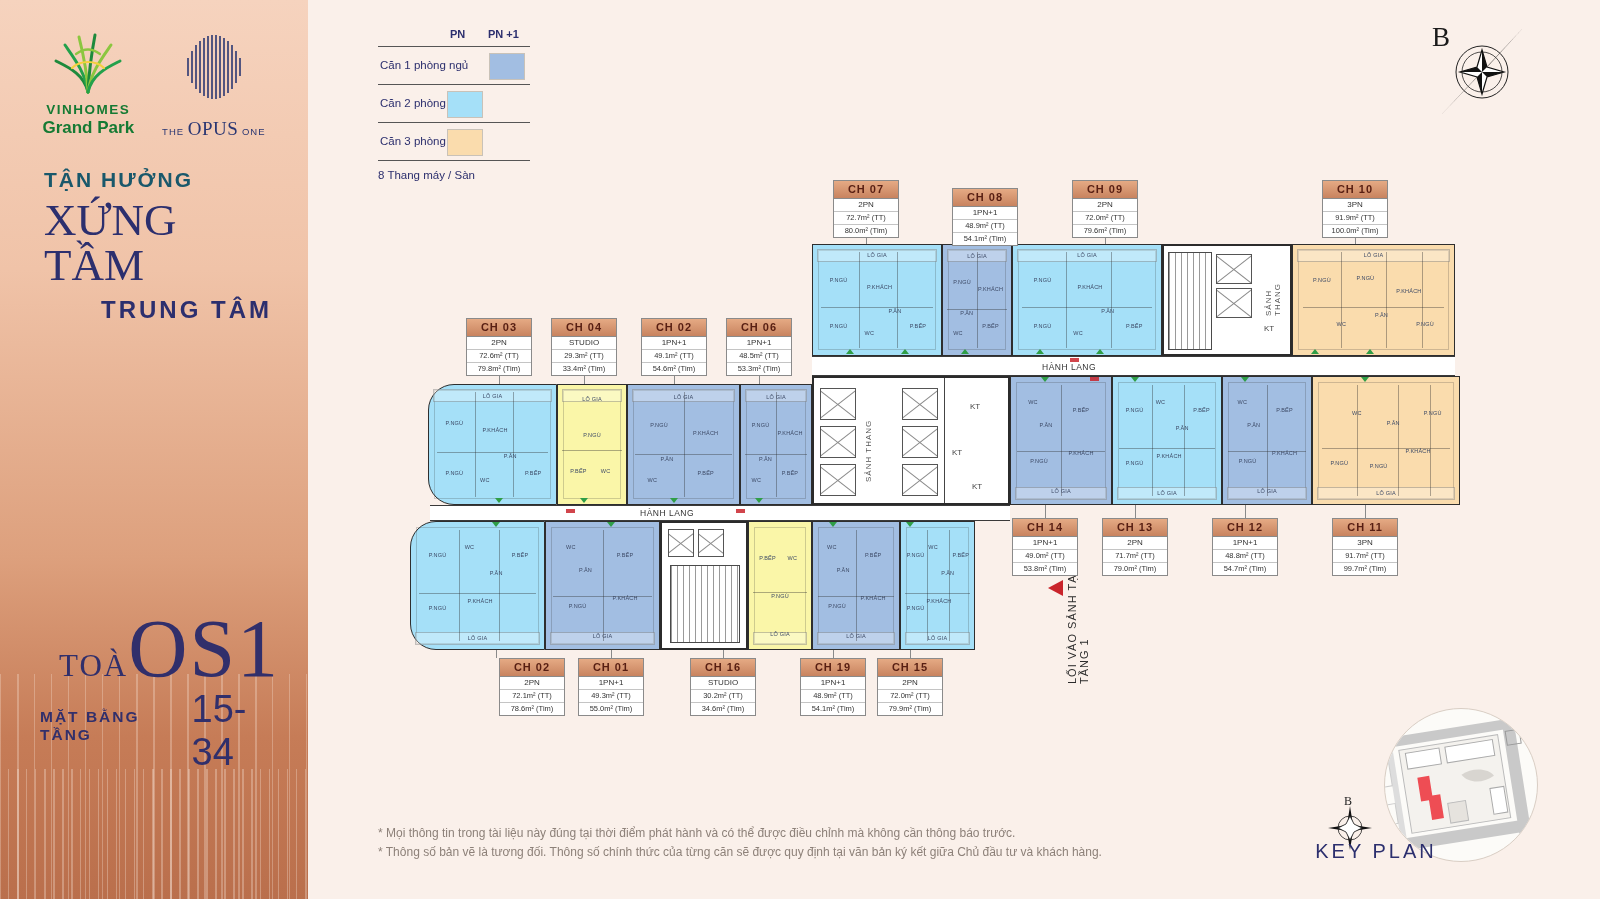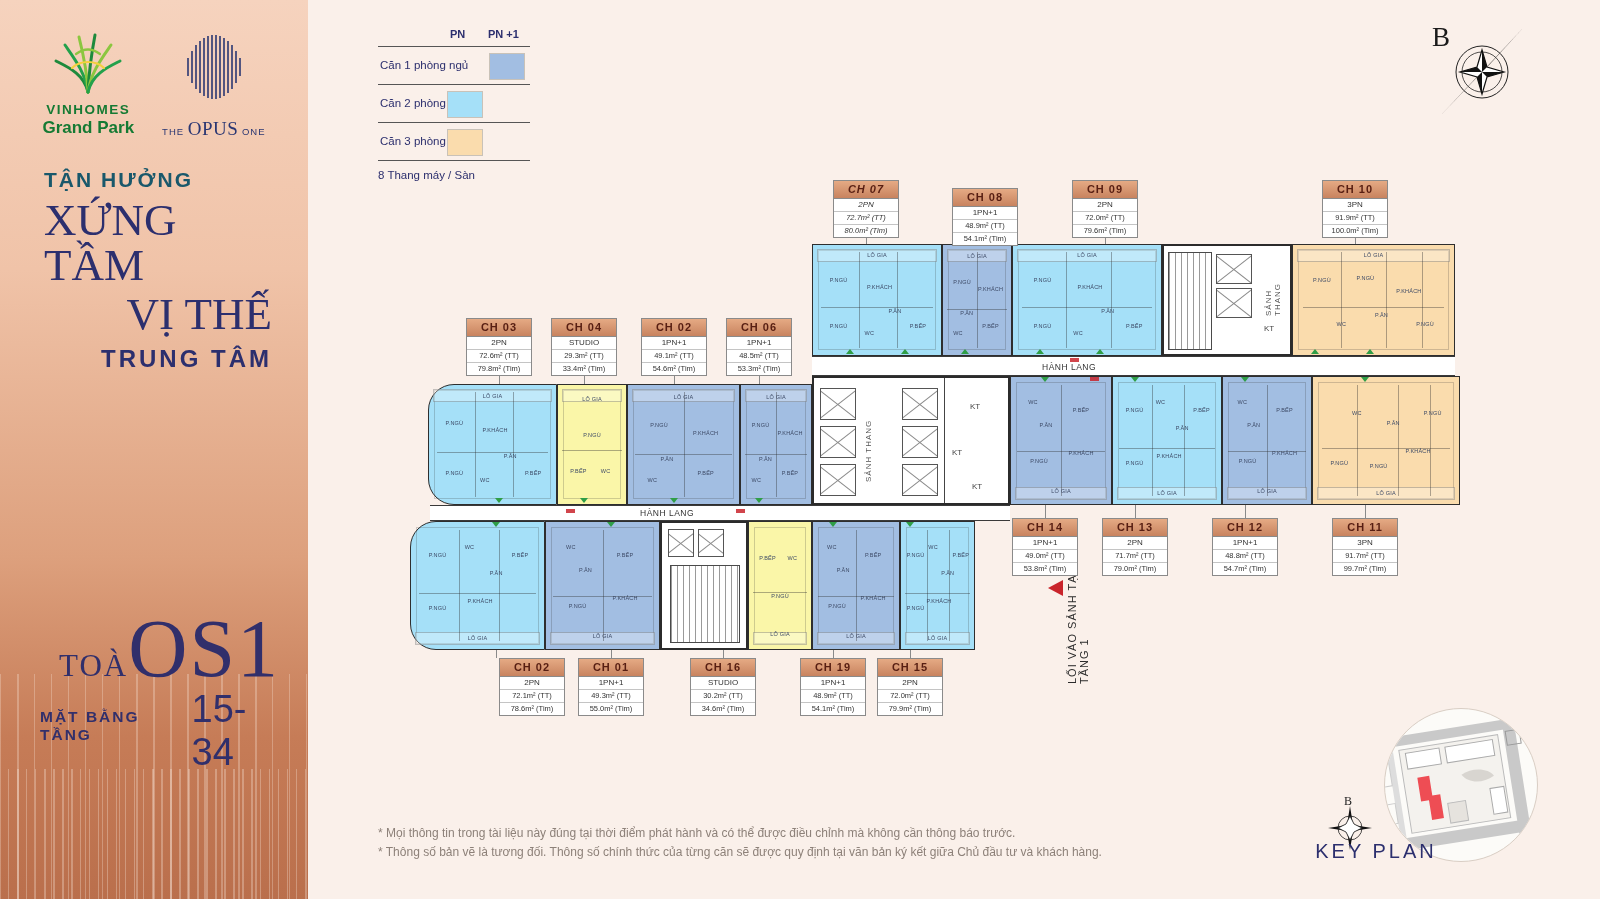--- a/index.html
+++ b/index.html
@@ -146,21 +146,20 @@
           <span>THE</span>
           <span class="big">OPUS</span>
           <span>ONE</span>
         </span>
       </div>
     </div>
 
     <div class="tagline">
       <div class="tag-small">TẬN HƯỞNG</div>
       <div class="tag-serif">XỨNG TẦM</div>
-      <div class="tag-serif2">VỊ THẾ</div>
       <div class="tag-last">TRUNG TÂM</div>
     </div>
 
     <div class="towerblock">
       <div class="towerrow">
         <span class="tower-pre">TOÀ</span>
         <span class="tower-name">OS1</span>
       </div>
       <div class="floorrow">
         <span class="floor-label">MẶT BẰNG TẦNG</span>
@@ -521,21 +520,21 @@
         <div class="co-row">54.6m² (Tim)</div>
       </div>
       <div class="leader" style="left: 759px; top: 371px; height: 13px;"></div>
       <div class="callout" style="left: 726px; top: 318px;">
         <div class="co-head">CH 06</div>
         <div class="co-row type">1PN+1</div>
         <div class="co-row">48.5m² (TT)</div>
         <div class="co-row">53.3m² (Tim)</div>
       </div>
       <div class="leader" style="left: 866px; top: 233px; height: 11px;"></div>
-      <div class="callout" style="left: 833px; top: 180px; font-style: italic;">
+      <div class="callout" style="left: 833px; top: 180px;">
         <div class="co-head">CH 07</div>
         <div class="co-row type">2PN</div>
         <div class="co-row">72.7m² (TT)</div>
         <div class="co-row">80.0m² (Tim)</div>
       </div>
       <div class="leader" style="left: 985px; top: 233px; height: 11px;"></div>
       <div class="callout" style="left: 952px; top: 188px;">
         <div class="co-head">CH 08</div>
         <div class="co-row type">1PN+1</div>
         <div class="co-row">48.9m² (TT)</div>

